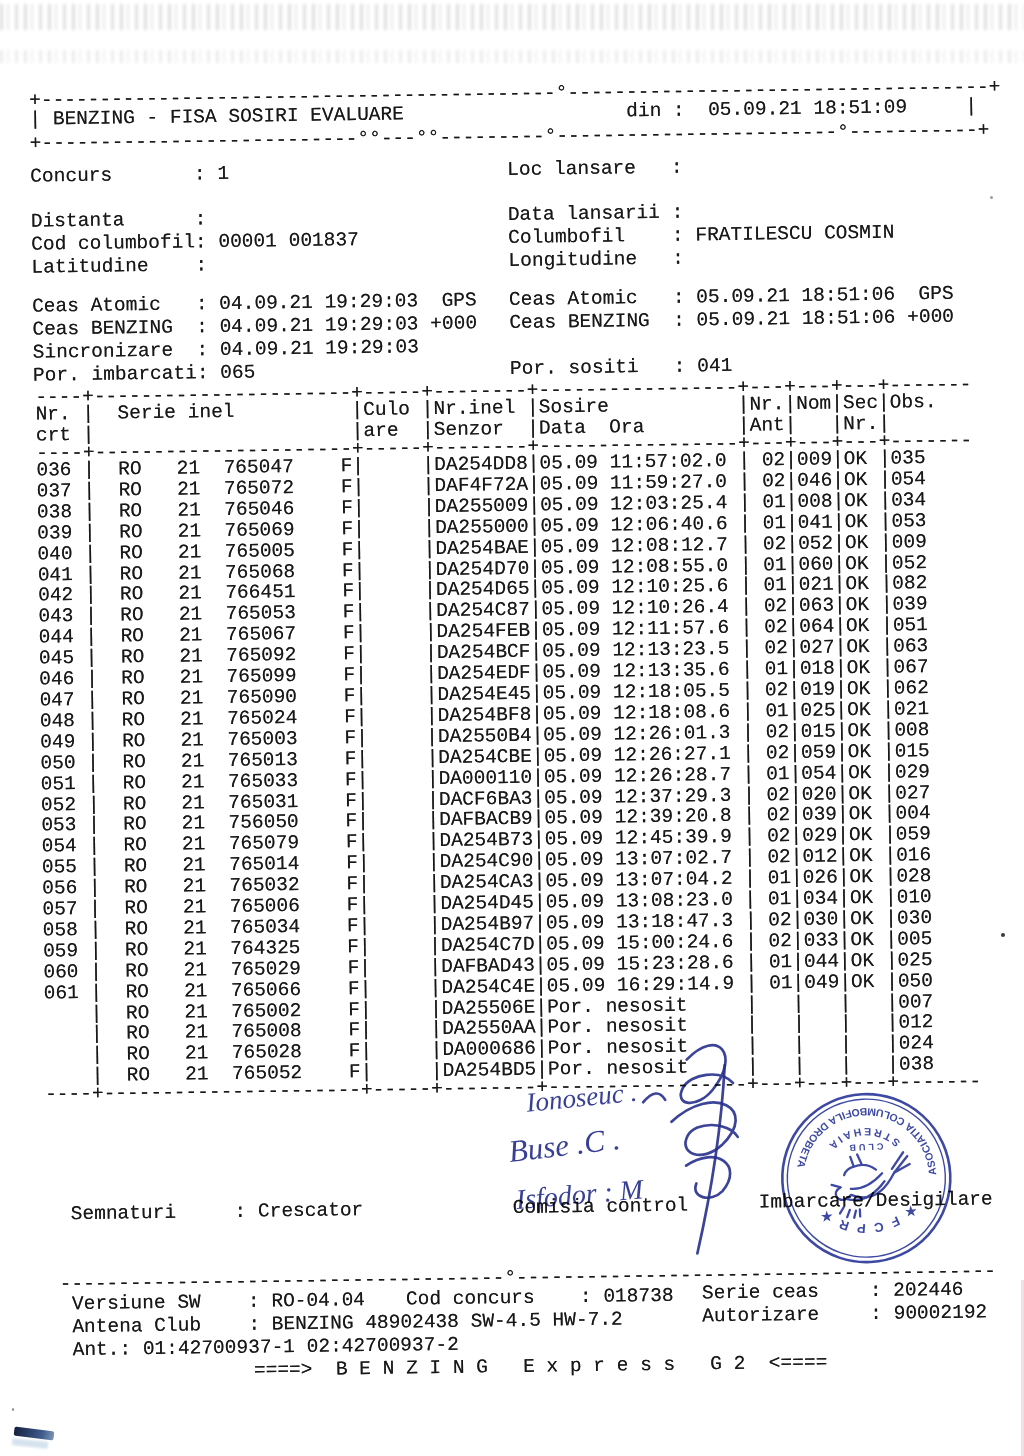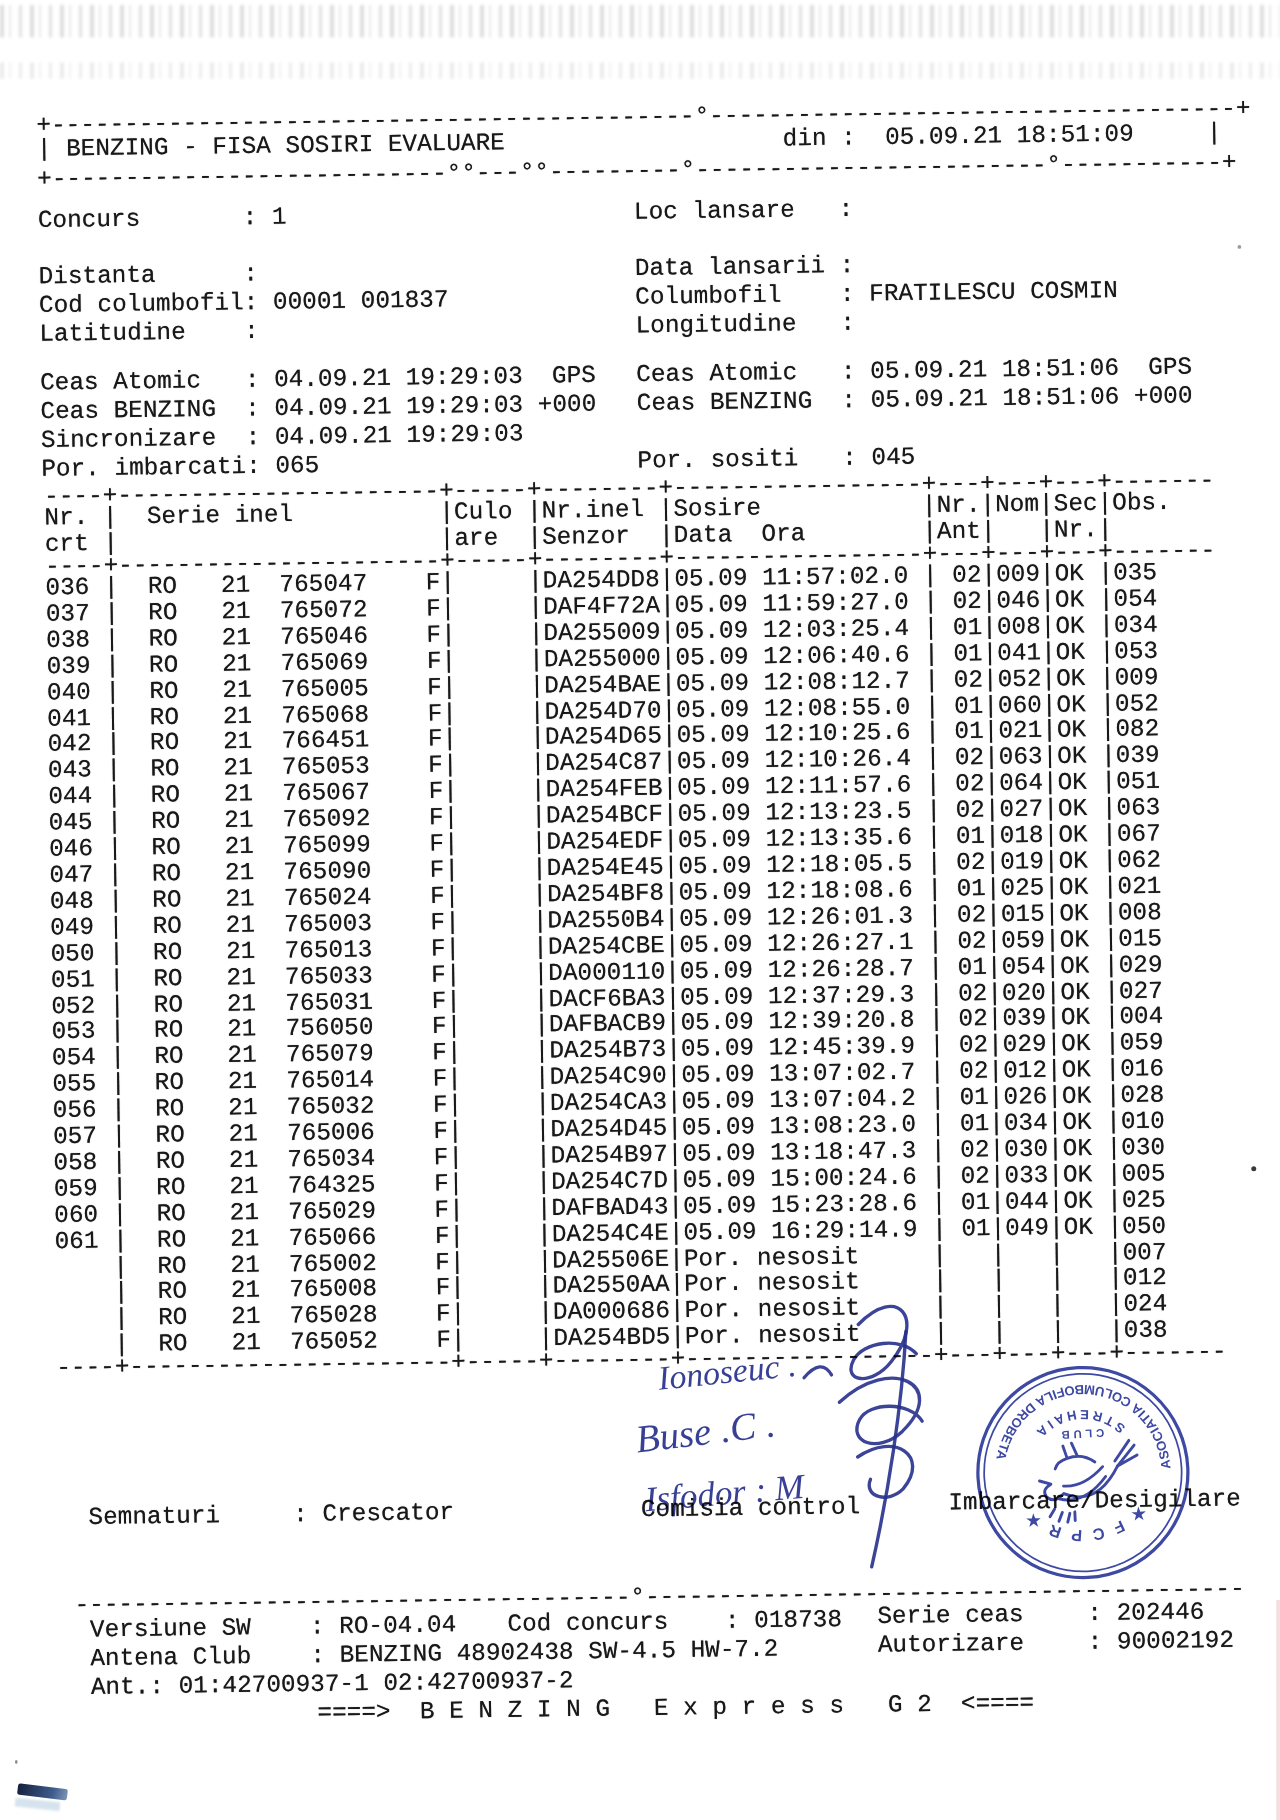--- a/index.html
+++ b/index.html
@@ -81,21 +81,21 @@
     <div class="fline" style="top:228px;left:515px"><span class="lbl">Columbofil</span><span>: FRATILESCU COSMIN</span></div>
     <div class="fline" style="top:251px;left:515px"><span class="lbl">Longitudine</span><span>:</span></div>
 
     <div class="fline" style="top:290px;left:38px"><span class="lbl">Ceas Atomic</span><span>: 04.09.21 19:29:03  GPS</span></div>
     <div class="fline" style="top:313px;left:38px"><span class="lbl">Ceas BENZING</span><span>: 04.09.21 19:29:03 +000</span></div>
     <div class="fline" style="top:336px;left:38px"><span class="lbl">Sincronizare</span><span>: 04.09.21 19:29:03</span></div>
     <div class="fline" style="top:359px;left:38px"><span class="lbl">Por. imbarcati</span><span>: 065</span></div>
 
     <div class="fline" style="top:290px;left:515px"><span class="lbl">Ceas Atomic</span><span>: 05.09.21 18:51:06  GPS</span></div>
     <div class="fline" style="top:313px;left:515px"><span class="lbl">Ceas BENZING</span><span>: 05.09.21 18:51:06 +000</span></div>
-    <div class="fline" style="top:359px;left:515px"><span class="lbl">Por. sositi</span><span>: 045</span></div>
+    <div class="fline" style="top:359px;left:515px"><span class="lbl">Por. sositi</span><span>: 041</span></div>
 
     <div id="tbl"><div class="sep">----+----------------------+-----+--------+-----------------+---+---+---+-------</div><div class="thead">Nr. |  Serie inel          |Culo |Nr.inel |Sosire           |Nr.|Nom|Sec|Obs.</div><div class="thead">crt |                      |are  |Senzor  |Data  Ora        |Ant|   |Nr.|</div><div class="sep">----+----------------------+-----+--------+-----------------+---+---+---+-------</div><div class="trow">036 |  RO   21  765047    F|     |DA254DD8|05.09 11:57:02.0 | 02|009|OK |035</div><div class="trow">037 |  RO   21  765072    F|     |DAF4F72A|05.09 11:59:27.0 | 02|046|OK |054</div><div class="trow">038 |  RO   21  765046    F|     |DA255009|05.09 12:03:25.4 | 01|008|OK |034</div><div class="trow">039 |  RO   21  765069    F|     |DA255000|05.09 12:06:40.6 | 01|041|OK |053</div><div class="trow">040 |  RO   21  765005    F|     |DA254BAE|05.09 12:08:12.7 | 02|052|OK |009</div><div class="trow">041 |  RO   21  765068    F|     |DA254D70|05.09 12:08:55.0 | 01|060|OK |052</div><div class="trow">042 |  RO   21  766451    F|     |DA254D65|05.09 12:10:25.6 | 01|021|OK |082</div><div class="trow">043 |  RO   21  765053    F|     |DA254C87|05.09 12:10:26.4 | 02|063|OK |039</div><div class="trow">044 |  RO   21  765067    F|     |DA254FEB|05.09 12:11:57.6 | 02|064|OK |051</div><div class="trow">045 |  RO   21  765092    F|     |DA254BCF|05.09 12:13:23.5 | 02|027|OK |063</div><div class="trow">046 |  RO   21  765099    F|     |DA254EDF|05.09 12:13:35.6 | 01|018|OK |067</div><div class="trow">047 |  RO   21  765090    F|     |DA254E45|05.09 12:18:05.5 | 02|019|OK |062</div><div class="trow">048 |  RO   21  765024    F|     |DA254BF8|05.09 12:18:08.6 | 01|025|OK |021</div><div class="trow">049 |  RO   21  765003    F|     |DA2550B4|05.09 12:26:01.3 | 02|015|OK |008</div><div class="trow">050 |  RO   21  765013    F|     |DA254CBE|05.09 12:26:27.1 | 02|059|OK |015</div><div class="trow">051 |  RO   21  765033    F|     |DA000110|05.09 12:26:28.7 | 01|054|OK |029</div><div class="trow">052 |  RO   21  765031    F|     |DACF6BA3|05.09 12:37:29.3 | 02|020|OK |027</div><div class="trow">053 |  RO   21  756050    F|     |DAFBACB9|05.09 12:39:20.8 | 02|039|OK |004</div><div class="trow">054 |  RO   21  765079    F|     |DA254B73|05.09 12:45:39.9 | 02|029|OK |059</div><div class="trow">055 |  RO   21  765014    F|     |DA254C90|05.09 13:07:02.7 | 02|012|OK |016</div><div class="trow">056 |  RO   21  765032    F|     |DA254CA3|05.09 13:07:04.2 | 01|026|OK |028</div><div class="trow">057 |  RO   21  765006    F|     |DA254D45|05.09 13:08:23.0 | 01|034|OK |010</div><div class="trow">058 |  RO   21  765034    F|     |DA254B97|05.09 13:18:47.3 | 02|030|OK |030</div><div class="trow">059 |  RO   21  764325    F|     |DA254C7D|05.09 15:00:24.6 | 02|033|OK |005</div><div class="trow">060 |  RO   21  765029    F|     |DAFBAD43|05.09 15:23:28.6 | 01|044|OK |025</div><div class="trow">061 |  RO   21  765066    F|     |DA254C4E|05.09 16:29:14.9 | 01|049|OK |050</div><div class="trow">    |  RO   21  765002    F|     |DA25506E|Por. nesosit     |   |   |   |007</div><div class="trow">    |  RO   21  765008    F|     |DA2550AA|Por. nesosit     |   |   |   |012</div><div class="trow">    |  RO   21  765028    F|     |DA000686|Por. nesosit     |   |   |   |024</div><div class="trow">    |  RO   21  765052    F|     |DA254BD5|Por. nesosit     |   |   |   |038</div><div class="sep">----+----------------------+-----+--------+-----------------+---+---+---+-------</div></div>
 
     <div class="fline" style="top:1198px;left:64px"><span class="lbl">Semnaturi</span><span>: Crescator</span></div>
     <div class="mono" style="top:1198px;left:506px">Comisia control</div>
     <div class="mono" style="top:1196px;left:752px">Imbarcare/Desigilare</div>
 
     <div class="mono" id="fdash" style="top:1268px;left:52px">--------------------------------------°-----------------------------------------</div>
 
     <div class="mono" style="top:1288px;left:64px">Versiune SW</div>

